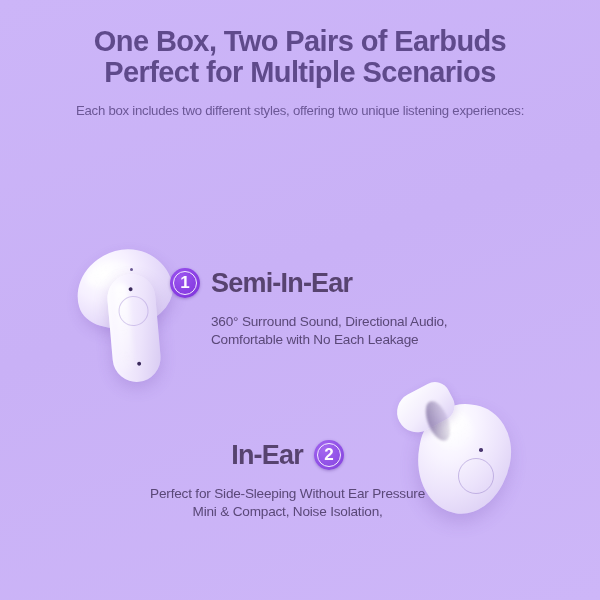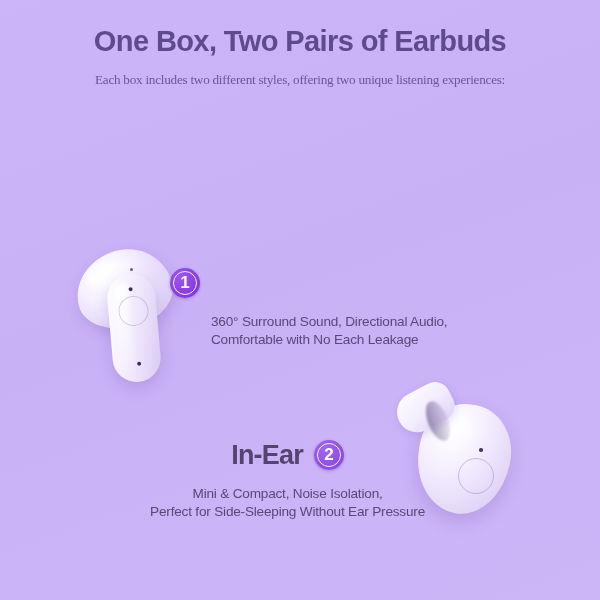--- a/index.html
+++ b/index.html
@@ -43,21 +43,20 @@
     display: block;
     white-space: nowrap;
   }
   .subtitle {
     margin-top: 14px;
     color: #6b5796;
     font-size: 13.2px;
     line-height: 17px;
     letter-spacing: -0.25px;
     white-space: nowrap;
-    font-family: Liberation Serif, serif;
   }
 
   
   .feature {
     position: absolute;
   }
   .feature-1 { left: 170px; top: 268px; text-align: left; }
   .feature-2 { right: 175px; top: 440px; text-align: center; }
 
   .feature-title-row {
@@ -258,39 +257,41 @@
   .bud2-dot { left: 83px; top: 62px; width: 3.5px; height: 3.5px; background: #4a3770; }
 </style>
 </head>
 <body>
 
 <div class="poster">
 
   <div class="header">
     <h1 class="headline">
       <span class="headline-line">One Box, Two Pairs of Earbuds</span>
+      <span class="headline-line">Perfect for Multiple Scenarios</span>
     </h1>
     <div class="subtitle">Each box includes two different styles, offering two unique listening experiences:</div>
   </div>
 
   <div class="bud1">
     <div class="bud1-head"></div>
     <div class="dot bud1-dot-head"></div>
     <div class="bud1-stem">
       <div class="bud1-touch"></div>
       <div class="dot bud1-dot-a"></div>
       <div class="dot bud1-dot-b"></div>
     </div>
   </div>
 
   <div class="feature feature-1">
     <div class="feature-title-row">
       <div class="badge">
         <span class="badge-num">1</span>
       </div>
+      <div class="feature-title">Semi-In-Ear</div>
     </div>
     <div class="feature-body">
       <div>360° Surround Sound, Directional Audio,</div>
       <div>Comfortable with No Each Leakage</div>
     </div>
   </div>
 
   <div class="bud2">
     <div class="bud2-body"></div>
     <div class="bud2-nozzle"></div>
@@ -300,18 +301,18 @@
   </div>
 
   <div class="feature feature-2">
     <div class="feature-title-row">
       <div class="feature-title">In-Ear</div>
       <div class="badge badge-2">
         <span class="badge-num">2</span>
       </div>
     </div>
     <div class="feature-body">
+      <div>Perfect for Side-Sleeping Without Ear Pressure</div>
       <div>Mini &amp; Compact, Noise Isolation,</div>
-      <div>Perfect for Side-Sleeping Without Ear Pressure</div>
     </div>
   </div>
 
 </div>
 
 </body></html>

